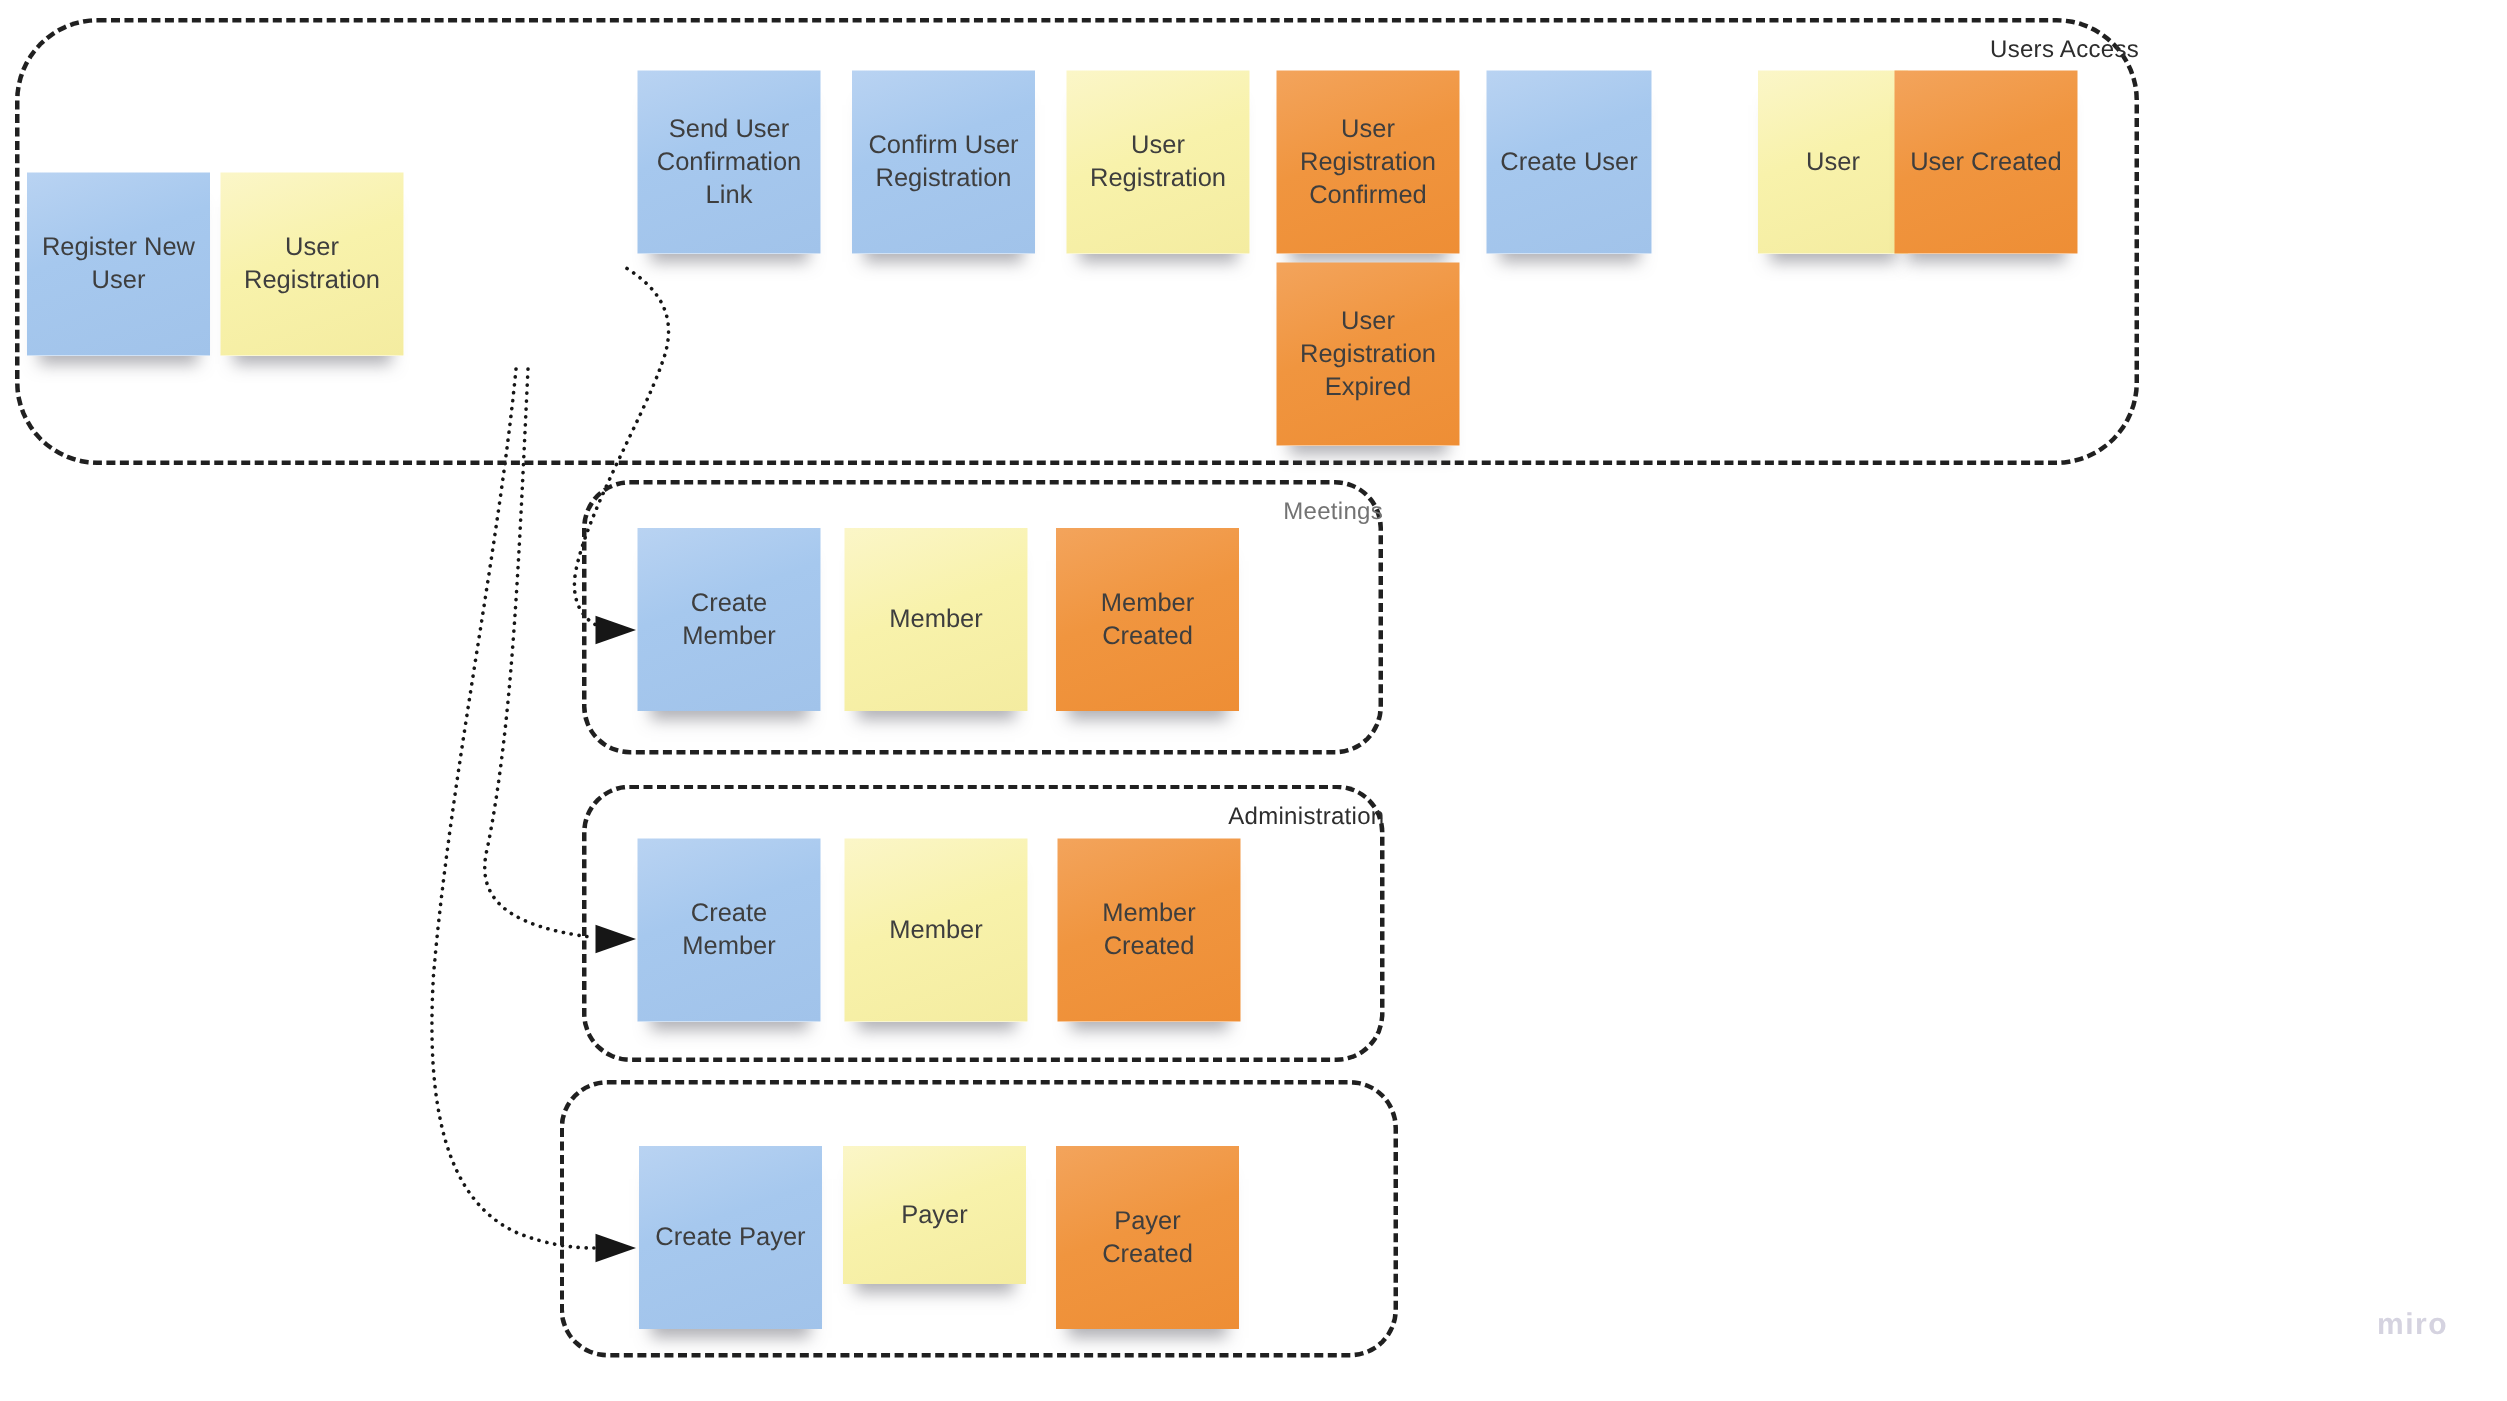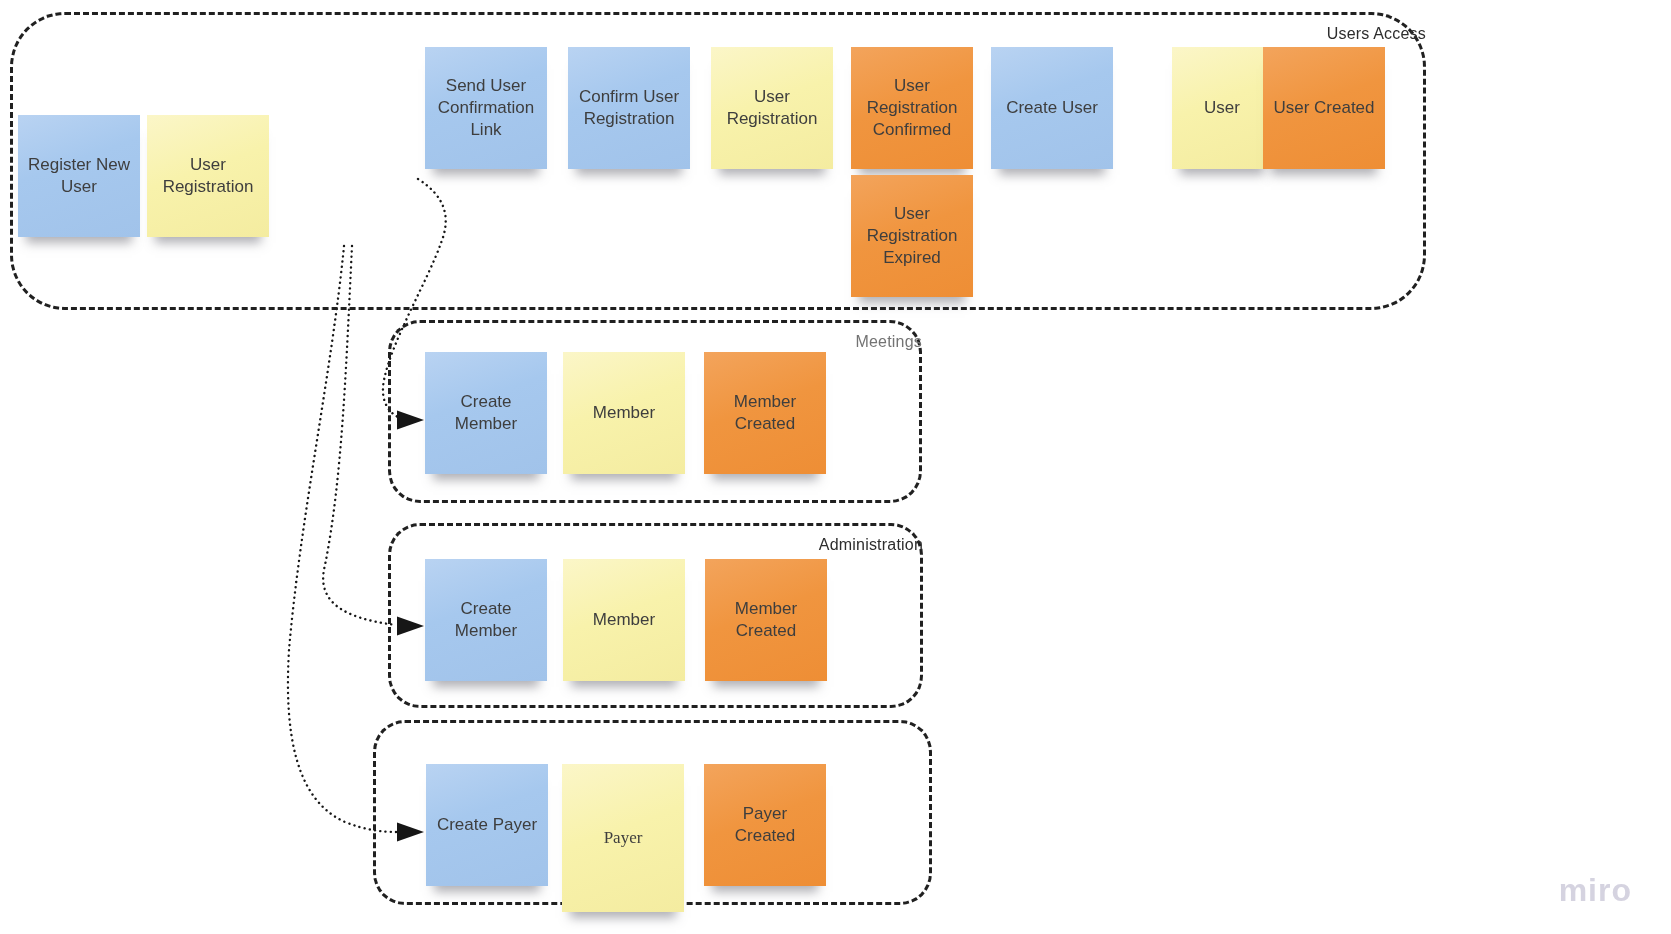--- a/index.html
+++ b/index.html
@@ -45,21 +45,21 @@
     fill:none;
     stroke:#161616;
     stroke-width:2.4;
     stroke-dasharray:0.1 5.2;
     stroke-linecap:round;
   }
   .arrowhead{fill:#161616;stroke:none;}
   .watermark{
     position:absolute;
     right:39px;top:872px;
-    font-size:32px;font-weight:bold;
+    font-size:20px;font-weight:bold;
     letter-spacing:1px;
     color:#d5d3e0;
     user-select:none;
   }
 </style>
 </head>
 <body>
 
 <div id="board" style="width: 1671px; height: 934px; background: rgb(255, 255, 255);">
   <svg id="connector-layer" width="1671" height="934" viewBox="0 0 1671 934">
@@ -84,21 +84,21 @@
     </div>
     <div class="note blue" style="left: 568px; top: 47px; width: 122px; height: 122px;">
       <span>Confirm User Registration</span>
     </div>
     <div class="note yellow" style="left: 711px; top: 47px; width: 122px; height: 122px;">
       <span>User Registration</span>
     </div>
     <div class="note orange" style="left: 851px; top: 47px; width: 122px; height: 122px;">
       <span>User Registration Confirmed</span>
     </div>
-    <div class="note blue" style="left: 991px; top: 47px; width: 122px; height: 122px;">
+    <div class="note blue" style="left: 991px; top: 47px; width: 110px; height: 122px;">
       <span>Create User</span>
     </div>
     <div class="note yellow" style="left: 1172px; top: 47px; width: 100px; height: 122px;">
       <span>User</span>
     </div>
     <div class="note orange" style="left: 1263px; top: 47px; width: 122px; height: 122px;">
       <span>User Created</span>
     </div>
     <div class="note orange" style="left: 851px; top: 175px; width: 122px; height: 122px;">
       <span>User Registration Expired</span>
@@ -122,19 +122,19 @@
     <div class="note yellow" style="left: 563px; top: 559px; width: 122px; height: 122px;">
       <span>Member</span>
     </div>
     <div class="note orange" style="left: 705px; top: 559px; width: 122px; height: 122px;">
       <span>Member Created</span>
     </div>
     <div class="group-frame" style="left: 373px; top: 720px; width: 559px; height: 185px; border-radius: 32px; border-color: rgb(32, 32, 32);"></div>
     <div class="note blue" style="left: 426px; top: 764px; width: 122px; height: 122px;">
       <span>Create Payer</span>
     </div>
-    <div class="note yellow" style="left: 562px; top: 764px; width: 122px; height: 148px; font-family: Liberation Serif, serif;">
+    <div class="note yellow" style="left: 562px; top: 764px; width: 122px; height: 92px;">
       <span>Payer</span>
     </div>
     <div class="note orange" style="left: 704px; top: 764px; width: 122px; height: 122px;">
       <span>Payer Created</span>
     </div>
   </div>
 
 </body></html>

